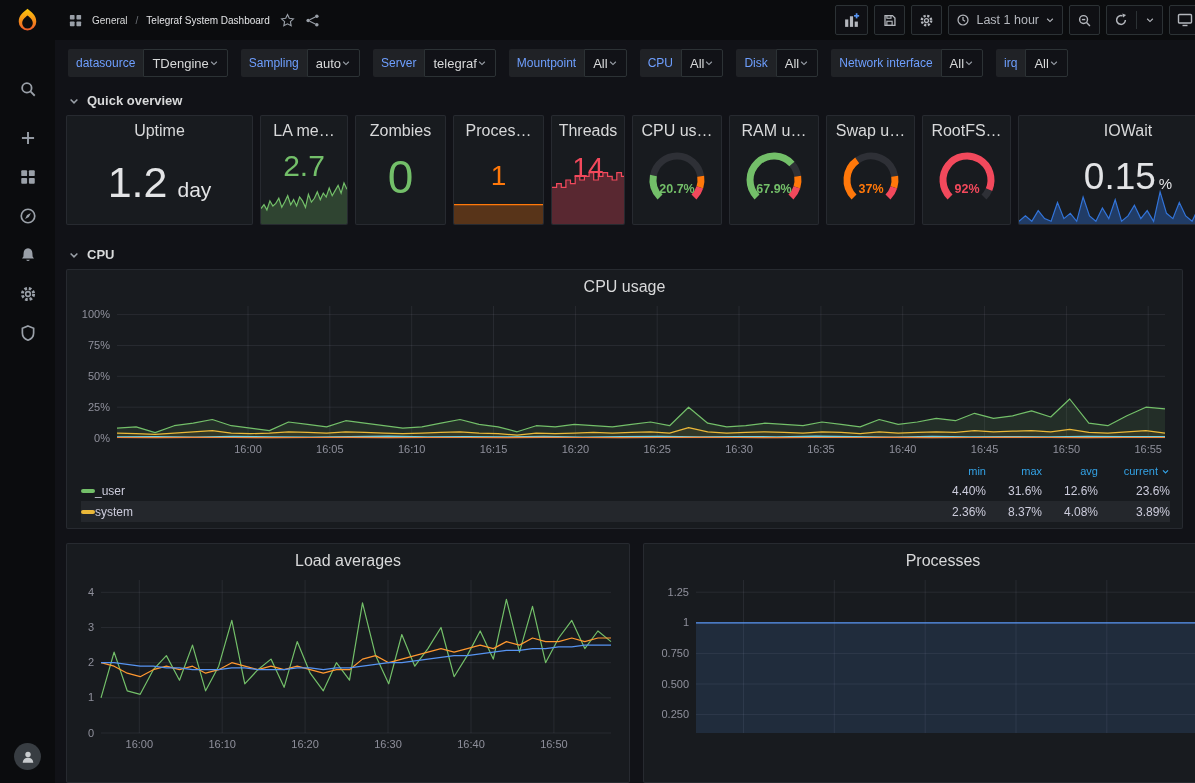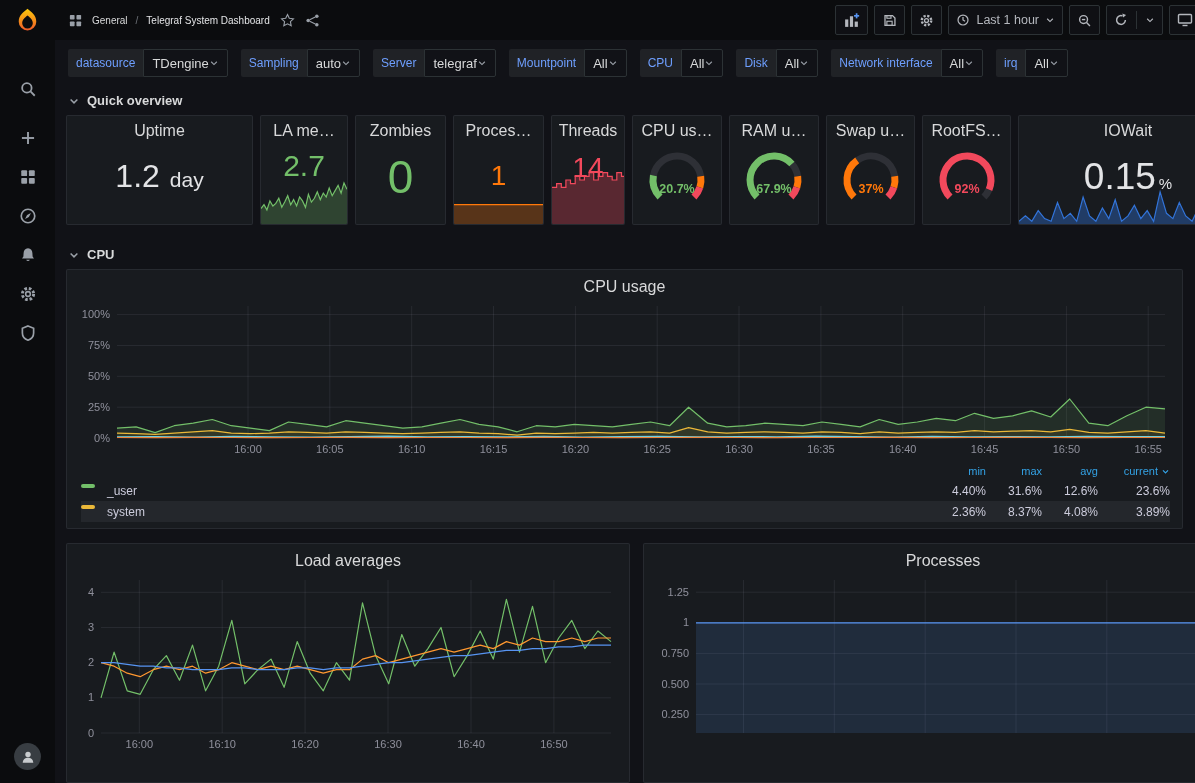--- a/index.html
+++ b/index.html
@@ -42,21 +42,21 @@
 .stat-val{position:absolute;left:0;right:0;display:flex;justify-content:center;align-items:baseline;font-weight:500;white-space:nowrap}
 .stat-val .unit{margin-left:10px}
 .spark{position:absolute;left:0;bottom:0}
 .gauge-wrap{display:flex;justify-content:center;margin-top:9px}
 
 .cpu-panel{width:1117px;height:260px;margin-left:11px;margin-bottom:14px}
 .legend{padding:2px 12px 0 14px;height:64px;overflow:hidden;font-size:11.5px}
 .leg-hdr{display:flex;align-items:center;height:18px;color:#33a2e5;font-size:11px;font-weight:500}
 .leg-row{display:flex;align-items:center;height:21px;color:#ccccdc;font-size:12px;cursor:pointer}
 .leg-row.hl{background:rgba(204,204,220,.07)}
-.leg-name{flex:1;display:flex;gap:12px;min-width:0}
+.leg-name{flex:1;display:flex;align-items:center;gap:0;min-width:0}
 .swatch{width:14px;height:4px;border-radius:2px;display:inline-block}
 .lc{width:56px;text-align:right}
 .lc.cur{width:72px;display:inline-flex;justify-content:flex-end;align-items:center}
 
 .bottom-row{display:flex;gap:13px;margin-left:11px}
 .chart-body{padding:2px 4px 0 4px}
 text{font-family:"Liberation Sans","DejaVu Sans",sans-serif}
 </style>
 </head>
 <body>
@@ -297,21 +297,21 @@
       <svg class="chev" width="12" height="12" viewBox="0 0 16 16">
           <polyline points="3.5,6 8,10.5 12.5,6" fill="none" stroke="currentColor" stroke-width="2"></polyline>
         </svg>
       <span>Quick overview</span>
     </div>
 
     <div class="quick-row">
       <div class="panel" style="width:187px">
         <div class="p-title">Uptime</div>
         <div class="stat-val" style="top:42px;color:#e3e4e6">
-          <span style="font-size:32px">1.2</span>
+          <span style="font-size:43px">1.2</span>
           <span class="unit" style="font-size:21px">day</span>
         </div>
       </div>
       <div class="panel" style="width:88px">
         <div class="p-title">LA me…</div>
         <div class="stat-val" style="top:33px;color:#73bf69">
             <span style="font-size:30px">2.7</span>
           </div>
         <svg class="spark" width="86" height="48">
             <path d="M0 32.6L3.0 28.7L5.9 33.9L8.9 24.9L11.9 30.0L14.8 27.4L17.8 22.3L20.8 31.3L23.7 26.1L26.7 19.7L29.7 28.7L32.6 23.6L35.6 30.0L38.6 21.0L41.5 24.9L44.5 31.3L47.4 18.4L50.4 26.1L53.4 22.3L56.3 15.9L59.3 23.6L62.3 17.1L65.2 21.0L68.2 12.0L71.2 19.7L74.1 14.6L77.1 9.4L80.1 17.1L83.0 6.9L86.0 13.3L86 48L0 48Z" fill="#73bf69" fill-opacity="0.25" stroke="none"></path>

